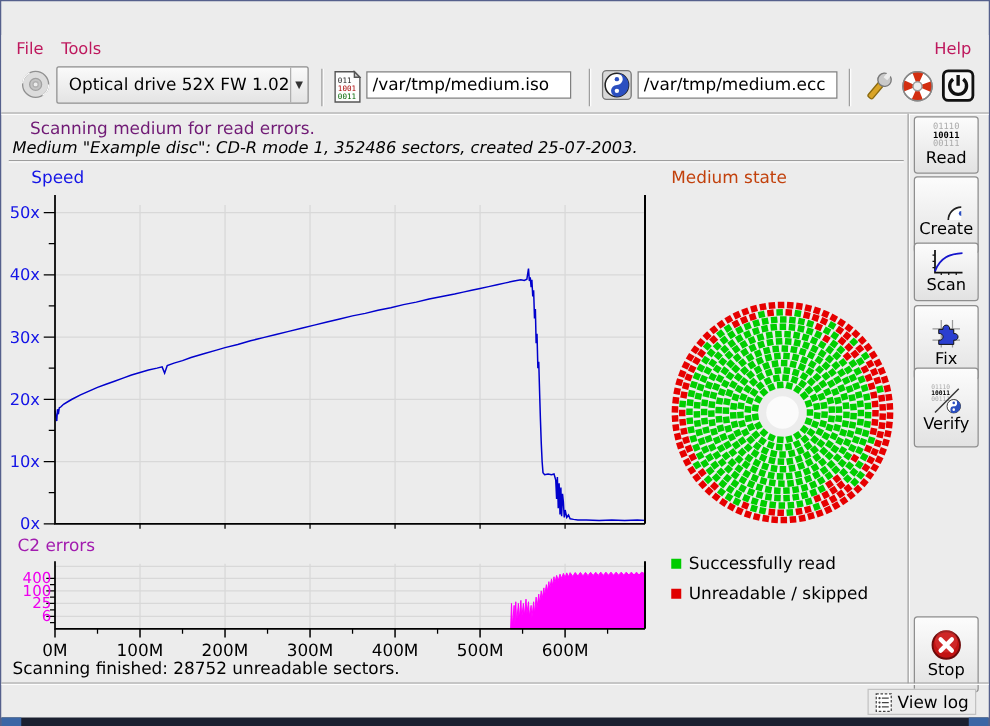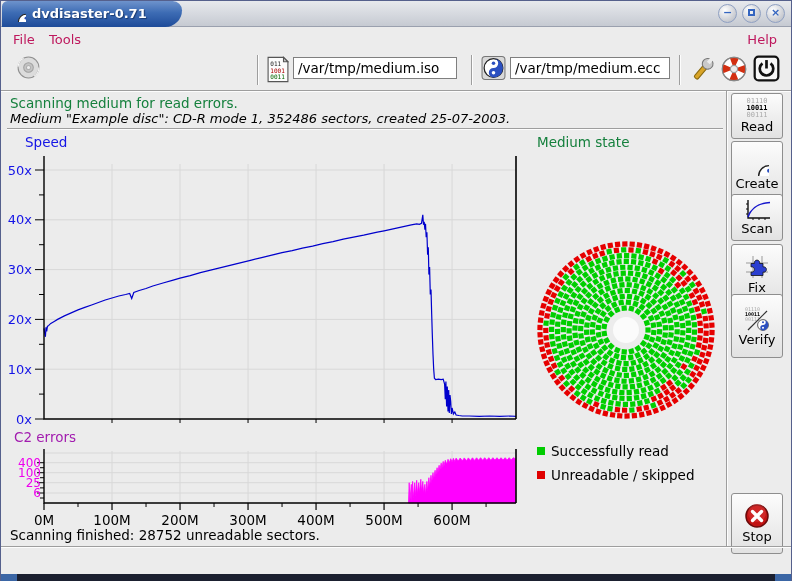--- a/index.html
+++ b/index.html
@@ -40,21 +40,21 @@
   .tb-input{position:absolute;top:8px;height:22px;border:1px solid #7F7F7F;
     background:#FFF;font-family:"DejaVu Sans","Liberation Sans",sans-serif;
     font-size:13.5px;padding:0 4px;color:#000;}
   .tb-icon{position:absolute;cursor:default;}
   
   .hsep{position:absolute;height:2px;border-top:1px solid #9E9E9E;border-bottom:1px solid #FDFDFD;}
   .vsep{position:absolute;width:2px;border-left:1px solid #9E9E9E;border-right:1px solid #FDFDFD;}
   .bottom-frame{position:absolute;left:0;bottom:0;width:100%;height:7px;background:#1B2030;}
   .bottom-frame .corner{position:absolute;bottom:0;width:16px;height:7px;background:#3B66A5;}
   
-  .status-line1{position:absolute;left:9px;top:94px;font-size:13.5px;color:#15803d;text-align:center;}
+  .status-line1{position:absolute;left:23px;top:94px;font-size:13.5px;color:#701a75;text-align:center;}
   .status-line2{position:absolute;left:9px;top:110px;font-size:13px;font-style:italic;color:#000;}
   .chart-title{position:absolute;font-size:13.5px;}
   .footer-line{position:absolute;left:9px;top:526px;font-size:13.5px;color:#000;}
   
   .legend-row{position:absolute;display:flex;align-items:center;font-size:13.5px;color:#000;}
   .legend-swatch{width:8px;height:8px;margin-right:6px;display:inline-block;}
   
   .side-btn{position:absolute;left:730px;width:52px;
     background:linear-gradient(#FCFCFC,#E2E2E2);border:1px solid #8E8E8E;border-radius:3px;
     display:flex;flex-direction:column;align-items:center;justify-content:center;
@@ -78,44 +78,38 @@
     <defs>
       <symbol id="yy" viewBox="-10 -10 20 20">
         <circle r="9" fill="#FFF" stroke="#222" stroke-width="1.2"></circle>
         <path d="M0,-9 A9,9 0 0 1 0,9 A4.5,4.5 0 0 1 0,0 A4.5,4.5 0 0 0 0,-9 Z" fill="#2B4FC0"></path>
         <circle cy="-4.5" r="1.7" fill="#2B4FC0"></circle>
         <circle cy="4.5" r="1.7" fill="#FFF"></circle>
       </symbol>
     </defs>
   </svg>
 
-  <div class="titlebar">
-    <div class="title-tab"></div>
-    <svg class="title-icon" viewBox="-10 -10 20 20">
-        <use href="#yy"></use>
-      </svg>
-    <span class="title-text">dvdisaster-0.71</span>
-    <div class="winbtn" style="right:54px">−</div>
-    <div class="winbtn" style="right:30px"><span class="sq"></span></div>
-    <div class="winbtn" style="right:6px">×</div>
-  </div>
 
   <div class="menubar">
     <span class="menu-item" style="left:6px">File</span>
     <span class="menu-item" style="left:42px">Tools</span>
     <span class="menu-item" style="right:8px">Help</span>
   </div>
 
   <div class="toolbar">
     <svg class="tb-icon" style="left:15px;top:6px" width="25" height="25" viewBox="0 0 24 24">
       <circle cx="12" cy="12" r="10" fill="#DCDCDC" stroke="#909090"></circle>
       <circle cx="12" cy="12" r="10" fill="none" stroke="#F8F8F8" stroke-width="1" stroke-dasharray="10 22"></circle>
       <circle cx="12" cy="12" r="4.6" fill="#C4C4C4" stroke="#A0A0A0"></circle>
       <circle cx="12" cy="12" r="2" fill="#EDEDED" stroke="#B0B0B0"></circle>
     </svg>
+    <div class="combo">
+      <span class="combo-text">Optical drive 52X FW 1.02</span>
+      <span class="combo-arrow">▼</span>
+    </div>
     <div class="tb-sep" style="left:256px"></div>
     <svg class="tb-icon" style="left:266px;top:7px" width="22" height="27" viewBox="0 0 20 24">
       <path d="M1,1 H15 L19,5 V23 H1 Z" fill="#FCFCFC" stroke="#555"></path>
       <path d="M15,1 L15,5 L19,5 Z" fill="#CCC" stroke="#555"></path>
       <text x="3" y="9" font-size="5.5" font-family="DejaVu Sans Mono, monospace" fill="#222">011</text>
       <text x="3" y="15" font-size="5.5" font-family="DejaVu Sans Mono, monospace" fill="#A00">1001</text>
       <text x="3" y="21" font-size="5.5" font-family="DejaVu Sans Mono, monospace" fill="#060">0011</text>
     </svg>
     <input class="tb-input" style="left: 292px; width: 164px;" value="/var/tmp/medium.iso">
     <div class="tb-sep" style="left:470px"></div>
@@ -145,21 +139,21 @@
     </svg>
   </div>
 
   <div class="hsep" style="left:0;top:89px;width:792px"></div>
 
   <div class="status-line1">Scanning medium for read errors.</div>
   <div class="status-line2">Medium "Example disc": CD-R mode 1, 352486 sectors, created 25-07-2003.</div>
   <div class="hsep" style="left:6px;top:127px;width:716px"></div>
 
   <div class="chart-title" style="left: 24px; top: 133px; color: rgb(20, 20, 230);">Speed</div>
-  <div class="chart-title" style="left: 536px; top: 133px; color: #15803d;">Medium state</div>
+  <div class="chart-title" style="left: 536px; top: 133px; color: #c2410c;">Medium state</div>
   <div class="chart-title" style="left: 13px; top: 428px; color: #a21caf;">C2 errors</div>
 
   <div class="legend-row" style="left:536px;top:442px">
     <span class="legend-swatch" id="swatch-good" style="background: rgb(0, 204, 0);"></span>
     <span>Successfully read</span>
   </div>
   <div class="legend-row" style="left:536px;top:466px">
     <span class="legend-swatch" id="swatch-bad" style="background: rgb(224, 0, 0);"></span>
     <span>Unreadable / skipped</span>
   </div>
@@ -215,20 +209,34 @@
   <div class="side-btn" style="top:492px;height:61px">
     <svg width="26" height="26" viewBox="0 0 26 26">
       <circle cx="13" cy="13" r="11" fill="#C21313" stroke="#6B0A0A" stroke-width="1.5"></circle>
       <circle cx="13" cy="10" r="9" fill="#E04040" opacity="0.45"></circle>
       <path d="M8.5,8.5 L17.5,17.5 M17.5,8.5 L8.5,17.5" stroke="#FFF" stroke-width="3.4" stroke-linecap="round"></path>
     </svg>
     <span>Stop</span>
   </div>
 
   <div class="hsep" style="left:0;top:545px;width:792px"></div>
+  <div class="statusbar">
+    <div class="viewlog">
+      <svg width="14" height="16" viewBox="0 0 14 16">
+        <rect x="1" y="1" width="12" height="14" fill="#FFF" stroke="#444" stroke-dasharray="2 1.4"></rect>
+        <circle cx="3.6" cy="4.5" r="0.9" fill="#444"></circle>
+          <line x1="5.5" y1="4.5" x2="11" y2="4.5" stroke="#444"></line>
+        <circle cx="3.6" cy="8" r="0.9" fill="#444"></circle>
+          <line x1="5.5" y1="8" x2="11" y2="8" stroke="#444"></line>
+        <circle cx="3.6" cy="11.5" r="0.9" fill="#444"></circle>
+          <line x1="5.5" y1="11.5" x2="11" y2="11.5" stroke="#444"></line>
+      </svg>
+      <span>View log</span>
+    </div>
+  </div>
 
   <div class="bottom-frame">
     <span class="corner" style="left:0"></span>
     <span class="corner" style="right:0"></span>
   </div>
 
   <svg id="chart-svg" width="792" height="581">
       <line x1="111.01152737752162" y1="163" x2="111.01152737752162" y2="418" stroke="#D8D8D8"></line>
       <line x1="111.01152737752162" y1="450" x2="111.01152737752162" y2="502" stroke="#D8D8D8"></line>
       <line x1="179.02305475504323" y1="163" x2="179.02305475504323" y2="418" stroke="#D8D8D8"></line>

